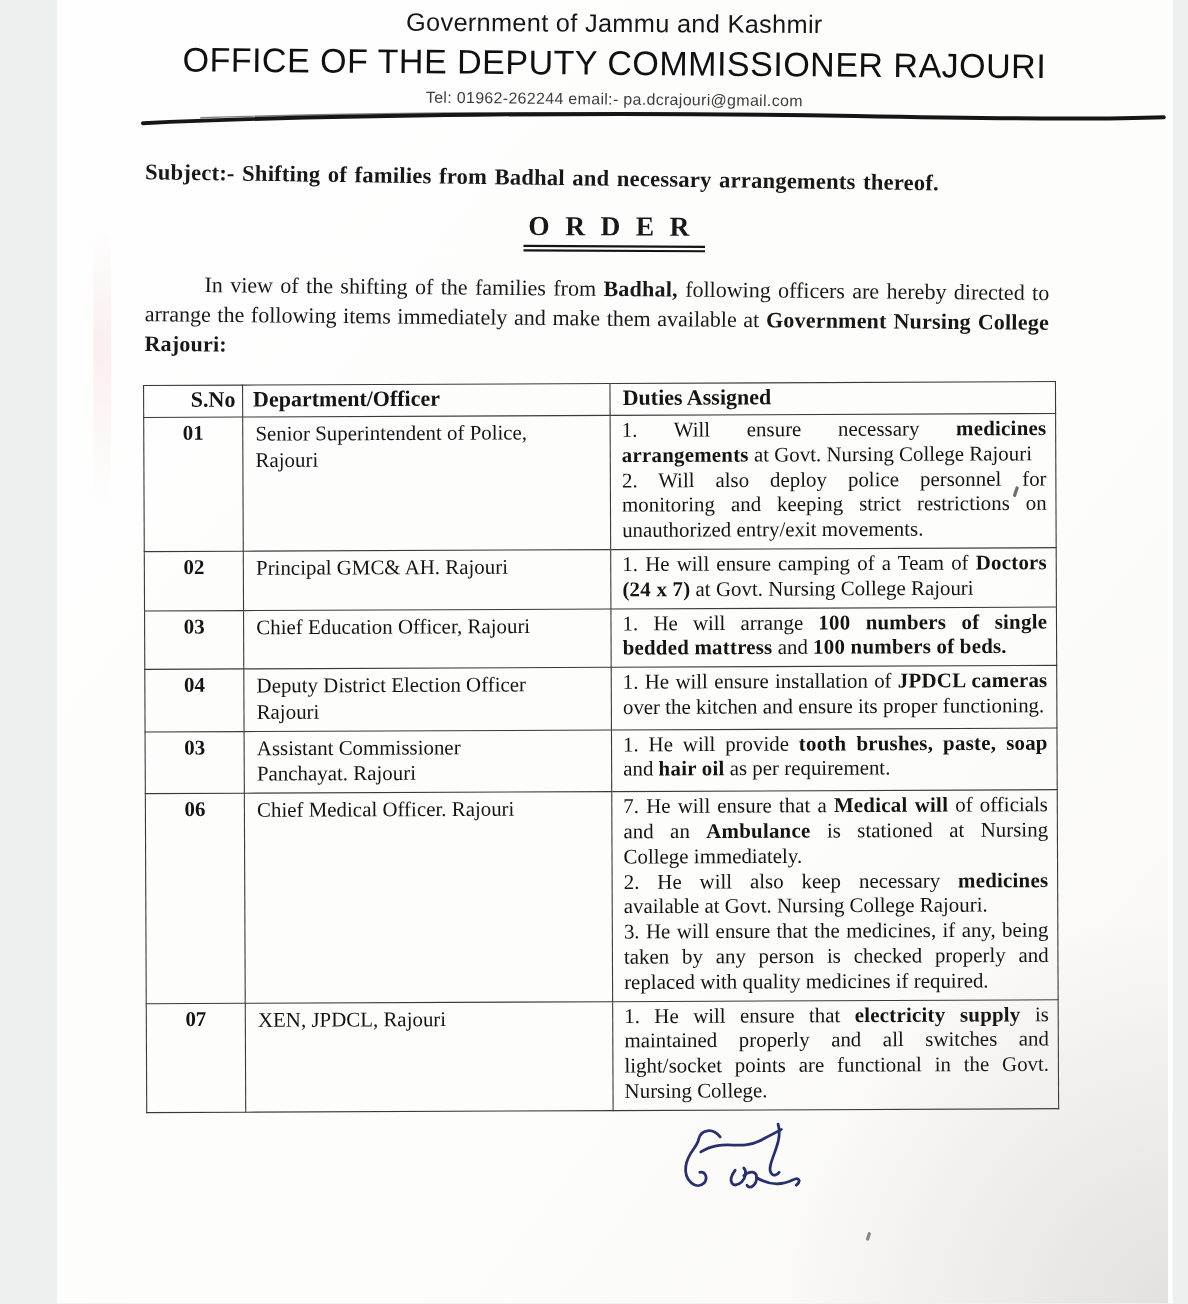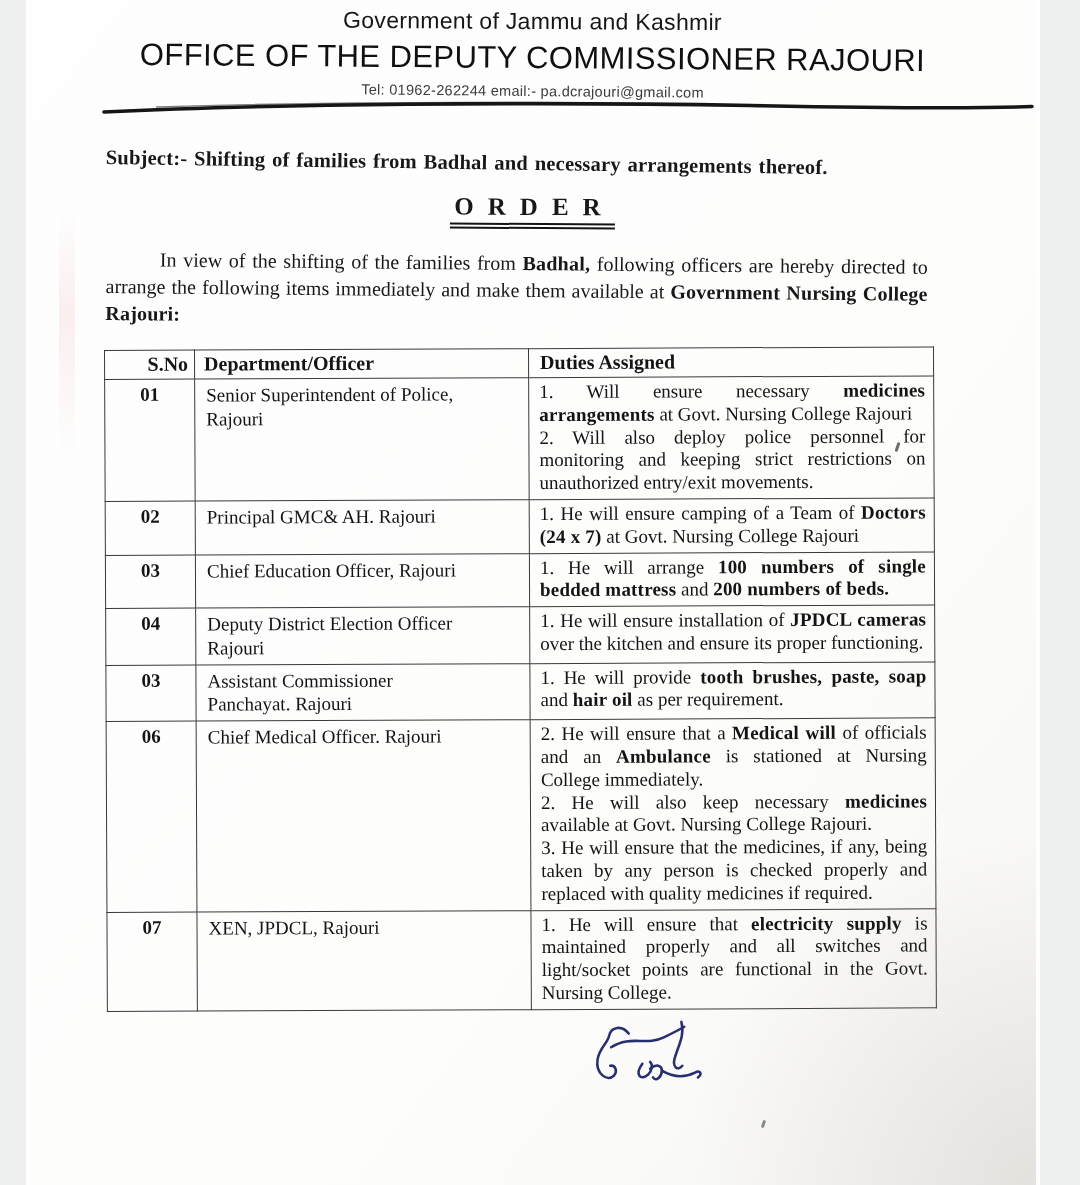--- a/index.html
+++ b/index.html
@@ -3,21 +3,21 @@
 <meta charset="utf-8">
 <style>
   html,body{margin:0;padding:0;}
   body{
     width:1080px;height:1185px;overflow:hidden;position:relative;
     background:#eef0ef;
     font-family:"Liberation Serif","DejaVu Serif",serif;
     color:#181818;
   }
   .paper{
-    position:absolute;left:26px;top:0;width:1007px;height:1185px;
+    position:absolute;left:52px;top:0;width:1007px;height:1185px;
     background:linear-gradient(128deg,#fefefe 0%,#fdfdfc 62%,#f7f6f4 100%);
     border-left:3px solid #ffffff;border-right:4px solid #ffffff;
     overflow:hidden;
   }
   .paper::after{
     content:"";position:absolute;right:0;bottom:0;width:340px;height:420px;
     background:radial-gradient(circle at 100% 100%,rgba(150,140,130,0.20),rgba(150,140,130,0) 65%);
     pointer-events:none;
   }
   .smudge{
@@ -129,42 +129,42 @@
           <td class="sno">02</td>
           <td class="officer">Principal GMC&amp; AH. Rajouri</td>
           <td class="duties">
             <p><span>1. He will ensure camping of a Team of </span><b>Doctors (24 x 7)</b><span> at Govt. Nursing College Rajouri</span></p>
           </td>
         </tr>
         <tr>
           <td class="sno">03</td>
           <td class="officer">Chief Education Officer, Rajouri</td>
           <td class="duties">
-            <p><span>1. He will arrange </span><b>100 numbers of single bedded mattress</b><span> and </span><b>200 numbers of beds.</b></p>
+            <p><span>1. He will arrange </span><b>100 numbers of single bedded mattress</b><span> and </span><b>100 numbers of beds.</b></p>
           </td>
         </tr>
         <tr>
           <td class="sno">04</td>
           <td class="officer">Deputy District Election Officer<br>Rajouri</td>
           <td class="duties">
             <p><span>1. He will ensure installation of </span><b>JPDCL cameras</b><span> over the kitchen and ensure its proper functioning.</span></p>
           </td>
         </tr>
         <tr>
           <td class="sno">03</td>
           <td class="officer">Assistant Commissioner<br>Panchayat. Rajouri</td>
           <td class="duties">
             <p><span>1. He will provide </span><b>tooth brushes, paste, soap</b><span> and </span><b>hair oil</b><span> as per requirement.</span></p>
           </td>
         </tr>
         <tr>
           <td class="sno">06</td>
           <td class="officer">Chief Medical Officer. Rajouri</td>
           <td class="duties">
-            <p><span>2. He will ensure that a </span><b>Medical will</b><span> of officials and an </span><b>Ambulance</b><span> is stationed at Nursing College immediately.</span></p>
+            <p><span>7. He will ensure that a </span><b>Medical will</b><span> of officials and an </span><b>Ambulance</b><span> is stationed at Nursing College immediately.</span></p>
             <p><span>2. He will also keep necessary </span><b>medicines</b><span> available at Govt. Nursing College Rajouri.</span></p>
             <p><span>3. He will ensure that the medicines, if any, being taken by any person is checked properly and replaced with quality medicines if required.</span></p>
           </td>
         </tr>
         <tr>
           <td class="sno">07</td>
           <td class="officer">XEN, JPDCL, Rajouri</td>
           <td class="duties">
             <p><span>1. He will ensure that </span><b>electricity supply</b><span> is maintained properly and all switches and light/socket points are functional in the Govt. Nursing College.</span></p>
           </td>

